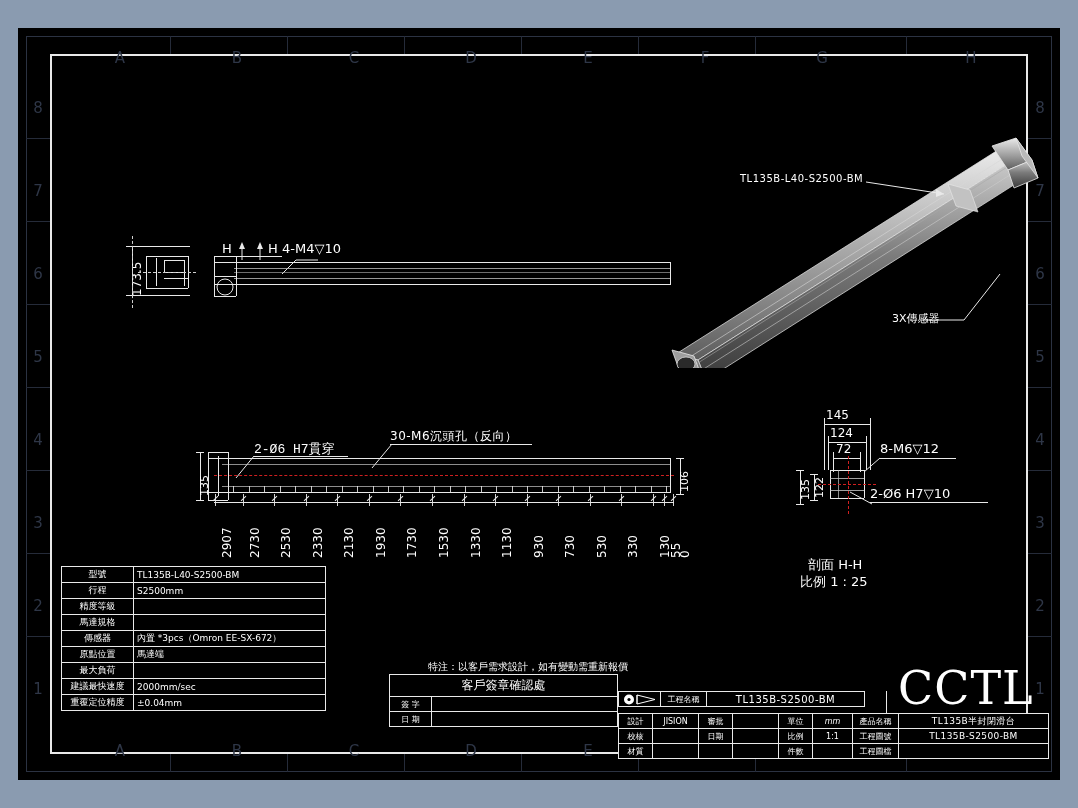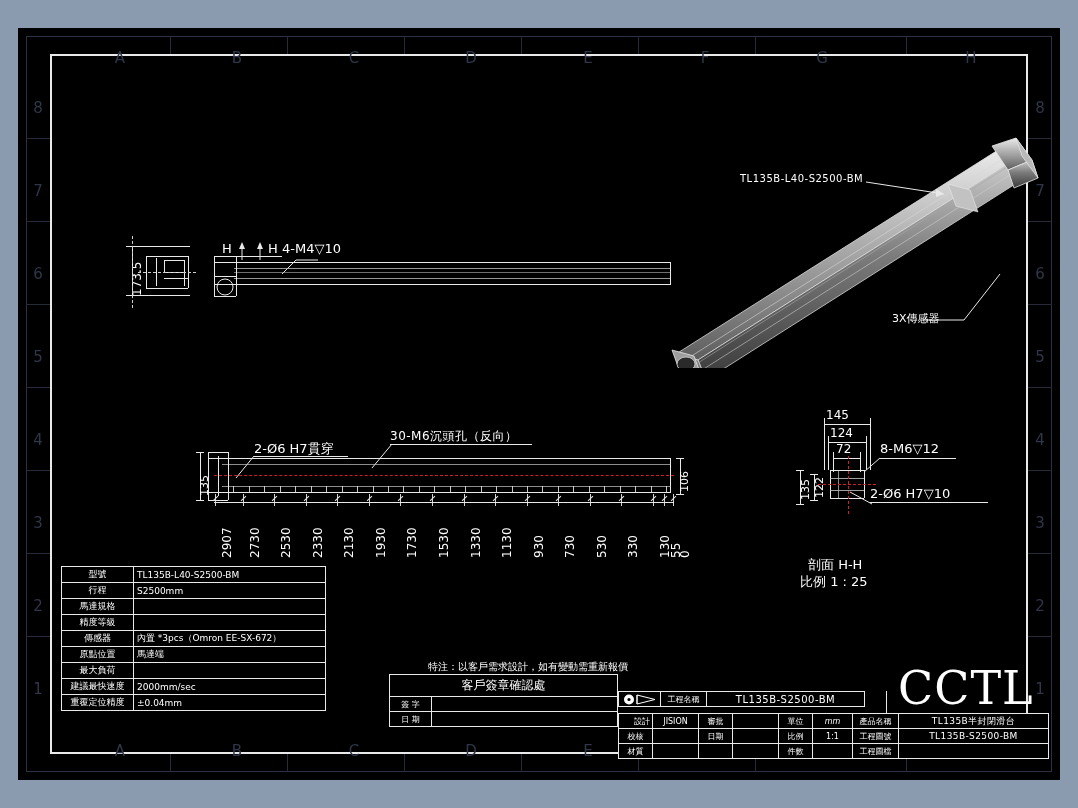--- a/index.html
+++ b/index.html
@@ -298,21 +298,21 @@
       <div class="ln" style="left:196px;top:268px;width:22px;height:1px;"></div>
       <div class="ln" style="left:218px;top:228px;width:1px;height:40px;"></div>
       <div class="ln" style="left:196px;top:248px;width:22px;height:1px;"></div>
       <svg width="24" height="24" style="position:absolute;left:196px;top:250px;">
         <circle cx="11" cy="9" r="8" fill="none" stroke="#e9e9e9" stroke-width="1"></circle>
       </svg>
     </div>
 
     <div>
 
-      <div class="lbl" style="left:236px; top:412px; font-size:13px;">2-Ø6 H7貫穿</div>
+      <div class="lbl" style="left:236px; top:412px; font-size:13px;font-family:Liberation Mono, monospace;">2-Ø6 H7貫穿</div>
       <div class="ln" style="left:236px;top:428px;width:94px;height:1px;"></div>
       <svg width="64" height="36" style="position:absolute;left:200px;top:424px;">
         <line x1="36" y1="4" x2="18" y2="26" stroke="#e9e9e9" stroke-width="1"></line>
       </svg>
 
       <div class="lbl" style="left:372px; top:400px; font-size:12px; letter-spacing:0.5px;">30-M6沉頭孔（反向）</div>
       <div class="ln" style="left:372px;top:416px;width:142px;height:1px;"></div>
       <svg width="50" height="42" style="position:absolute;left:340px;top:414px;">
         <line x1="34" y1="2" x2="14" y2="26" stroke="#e9e9e9" stroke-width="1"></line>
       </svg>
@@ -488,25 +488,25 @@
       <tbody id="spec-body">
           <tr>
             <td class="k">型號</td>
             <td class="v">TL135B-L40-S2500-BM</td>
           </tr>
           <tr>
             <td class="k">行程</td>
             <td class="v">S2500mm</td>
           </tr>
           <tr>
+            <td class="k">精度等級</td>
+            <td class="v"></td>
+          </tr>
+          <tr>
             <td class="k">馬達規格</td>
-            <td class="v"></td>
-          </tr>
-          <tr>
-            <td class="k">精度等級</td>
             <td class="v"></td>
           </tr>
           <tr>
             <td class="k">傳感器</td>
             <td class="v">內置 *3pcs（Omron EE-SX-672）</td>
           </tr>
           <tr>
             <td class="k">原點位置</td>
             <td class="v">馬達端</td>
           </tr>
@@ -558,21 +558,21 @@
             </td>
             <td style="width:46px;">工程名稱</td>
             <td style="width:158px;font-size:10px;letter-spacing:0.5px;">TL135B-S2500-BM</td>
           </tr>
         </tbody>
       </table>
 
       <table class="tb" style="left:600px; top:685px;">
         <tbody id="tb-body">
             <tr>
-              <td style="width: 34px; text-align: right;">設計</td>
+              <td style="width: 34px;">設計</td>
               <td style="width: 46px; margin-left: 16px;">JISION</td>
               <td style="width: 34px;">審批</td>
               <td style="width: 46px;"></td>
               <td style="width: 34px;">單位</td>
               <td style="width: 40px; font-style: italic;">mm</td>
               <td style="width: 46px;">產品名稱</td>
               <td style="width: 150px; font-size: 9px; letter-spacing: 0.4px;">TL135B半封閉滑台</td>
             </tr>
             <tr>
               <td style="width: 34px;">校核</td>

